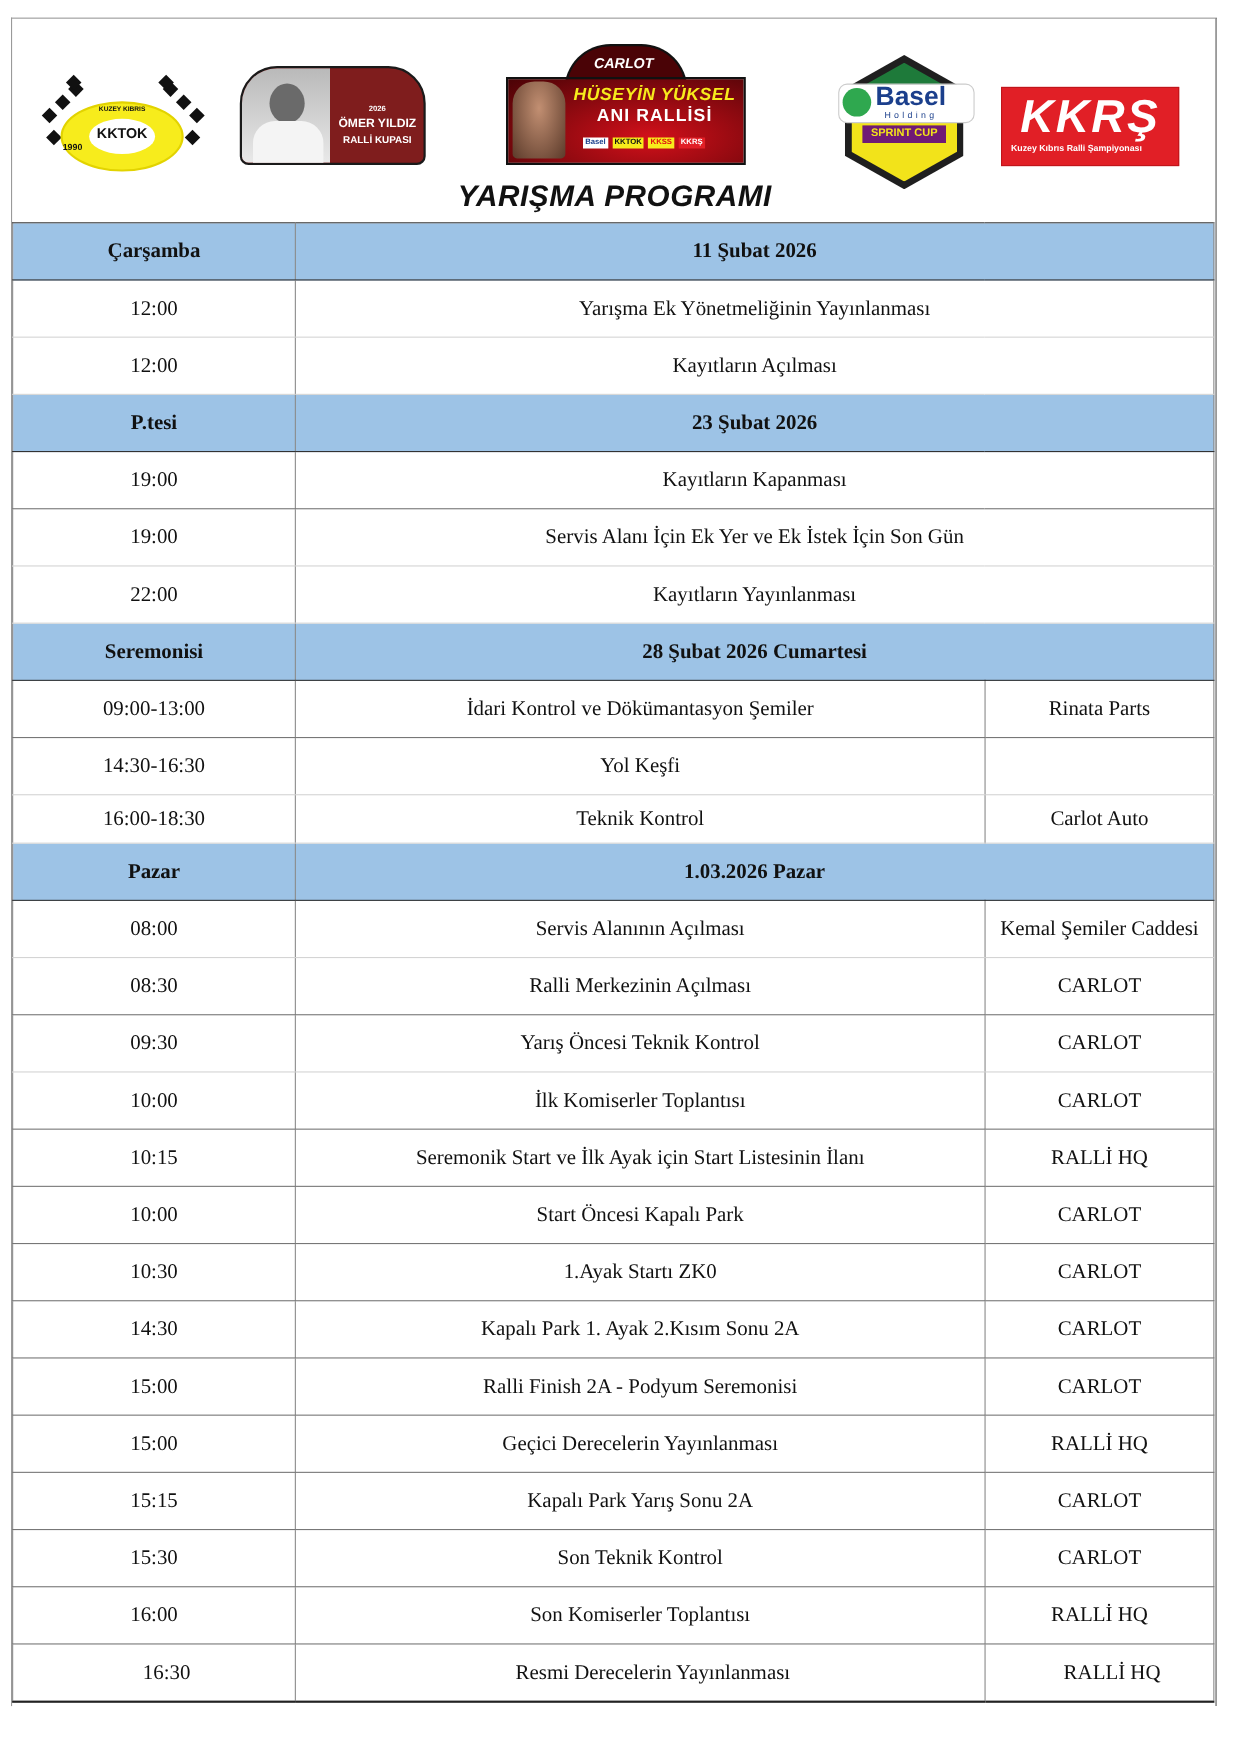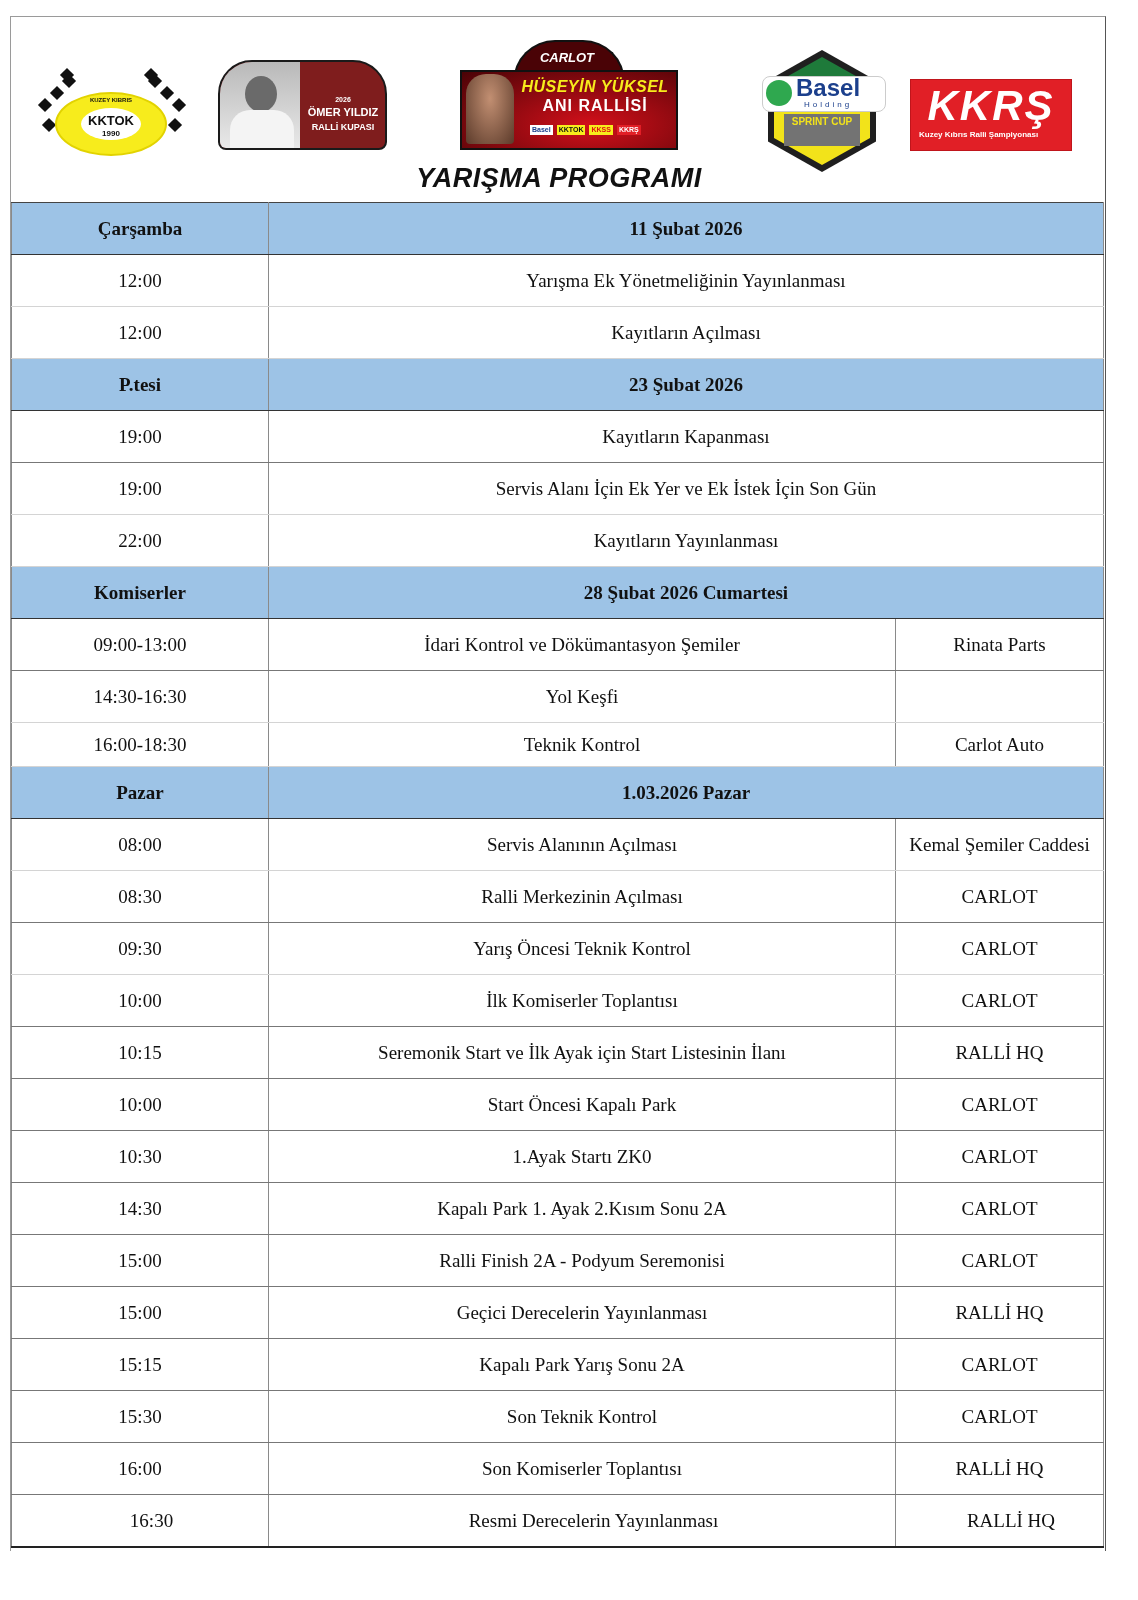--- a/index.html
+++ b/index.html
@@ -14,21 +14,21 @@
   tr.ev td { height:51px; border-bottom:1px solid #d4d4d4; }
   tr.ev.dark td { border-bottom:1px solid #777; }
   tr.ev.short td { height:43px; }
   tr.ev.last td { border-bottom:2px solid #222;padding-left:23px; }
   .c1 { width:257px; }
   .c3 { width:208px; }
   
   .kktok-oval { position:absolute; left:55px; top:92px; width:108px; height:60px; border-radius:50%; background:#f7ec1c; border:2px solid #e2d300; }
   .kktok-inner { position:absolute; left:24px; top:14px; width:60px; height:32px; border-radius:50%; background:#fff; }
   .kktok-text { position:absolute; left:0; top:19px; width:108px; text-align:center; font-family:"Liberation Sans", sans-serif; font-weight:bold; font-size:13px; color:#111; }
-  .kktok-year { position:absolute; left:0; top:35px; width:108px; text-align:center; font-family:"Liberation Sans", sans-serif; font-weight:bold; font-size:8px; color:#111; }
+  .kktok-year { position:absolute; left:0; top:35px; width:108px; font-family:"Liberation Sans", sans-serif; font-weight:bold; font-size:8px; color:#111; }
   .kktok-top { position:absolute; left:0; top:3px; width:108px; text-align:center; font-family:"Liberation Sans", sans-serif; font-weight:bold; font-size:6px; color:#111; }
   .flag { position:absolute; width:10px; height:10px; background:#111; transform:rotate(45deg); }
   
   .omer { position:absolute; left:218px; top:60px; width:165px; height:86px; background:#7f1d1d; border:2px solid #1a1a1a; border-radius:34px 34px 8px 8px; overflow:hidden; }
   .omer-photo { position:absolute; left:0; top:0; width:80px; height:86px; background:linear-gradient(180deg,#b9b9b9,#e9e9e9); }
   .omer-head { position:absolute; left:25px; top:14px; width:32px; height:36px; border-radius:50%; background:#6a6a6a; }
   .omer-body { position:absolute; left:10px; top:48px; width:64px; height:40px; border-radius:20px 20px 0 0; background:#f4f4f4; }
   .omer-t1 { position:absolute; left:82px; top:34px; width:82px; text-align:center; font-family:"Liberation Sans", sans-serif; font-weight:bold; font-size:7px; color:#fff; }
   .omer-t2 { position:absolute; left:82px; top:44px; width:82px; text-align:center; font-family:"Liberation Sans", sans-serif; font-weight:bold; font-size:11px; color:#fff; }
   .omer-t3 { position:absolute; left:82px; top:60px; width:82px; text-align:center; font-family:"Liberation Sans", sans-serif; font-weight:bold; font-size:9px; color:#fff; }
@@ -43,21 +43,21 @@
   .hy-spons { position:absolute; left:70px; top:85px; width:140px; height:12px; display:flex; gap:4px; }
   .hy-sp { height:10px; font-family:"Liberation Sans", sans-serif; font-size:7px; font-weight:bold; padding:0 2px; line-height:10px; }
   
   .basel { position:absolute; left:762px; top:46px; width:120px; height:130px; }
   .basel-hex { position:absolute; left:6px; top:4px; width:108px; height:122px; background:#1f1f1f; clip-path:polygon(50% 0,100% 25%,100% 75%,50% 100%,0 75%,0 25%); }
   .basel-hex2 { position:absolute; left:12px; top:11px; width:96px; height:108px; background:linear-gradient(180deg,#1e7a3a 0%,#1e7a3a 45%,#f2e31a 45%,#f2e31a 100%); clip-path:polygon(50% 0,100% 25%,100% 75%,50% 100%,0 75%,0 25%); }
   .basel-plate { position:absolute; left:0; top:30px; width:122px; height:34px; background:#fff; border-radius:8px; border:1px solid #ccc; }
   .basel-name { position:absolute; left:34px; top:28px; font-family:"Liberation Sans", sans-serif; font-weight:bold; font-size:24px; color:#1b3f8c; }
   .basel-hold { position:absolute; left:42px; top:54px; font-family:"Liberation Sans", sans-serif; font-size:8px; letter-spacing:3px; color:#1b3f8c; }
   .basel-clover { position:absolute; left:4px; top:34px; width:26px; height:26px; background:#2fa84f; border-radius:50%; }
-  .basel-cup { position:absolute; left:22px; top:68px; width:76px; height:32px; background:#737373; color:#f2e31a; font-family:"Liberation Sans", sans-serif; font-weight:bold; font-size:10px; text-align:center; line-height:16px; }
+  .basel-cup { position:absolute; left:22px; top:68px; width:76px; height:16px; background:#701a75; color:#f2e31a; font-family:"Liberation Sans", sans-serif; font-weight:bold; font-size:10px; text-align:center; line-height:16px; }
   
   .kkrs { position:absolute; left:910px; top:79px; width:160px; height:70px; background:#e11f26; border:1px solid #c0151b; }
   .kkrs-big { position:absolute; left:0; top:2px; width:160px; text-align:center; font-family:"Liberation Sans", sans-serif; font-weight:bold; font-style:italic; font-size:42px; color:#fff; letter-spacing:2px; }
   .kkrs-small { position:absolute; left:8px; top:50px; font-family:"Liberation Sans", sans-serif; font-weight:bold; font-size:8px; color:#fff; }
 </style>
 </head>
 <body>
 
 <div class="page"></div>
 
@@ -157,21 +157,21 @@
   <tr class="ev">
     <td>19:00</td>
     <td colspan="2">Servis Alanı İçin Ek Yer ve Ek İstek İçin Son Gün</td>
   </tr>
   <tr class="ev">
     <td>22:00</td>
     <td colspan="2">Kayıtların Yayınlanması</td>
   </tr>
 
   <tr class="day">
-    <td>Komiserler</td>
+    <td>Seremonisi</td>
     <td colspan="2">28 Şubat 2026 Cumartesi</td>
   </tr>
   <tr class="ev dark">
     <td>09:00-13:00</td>
     <td>İdari Kontrol ve Dökümantasyon Şemiler</td>
     <td>Rinata Parts</td>
   </tr>
   <tr class="ev">
     <td>14:30-16:30</td>
     <td>Yol Keşfi</td>

